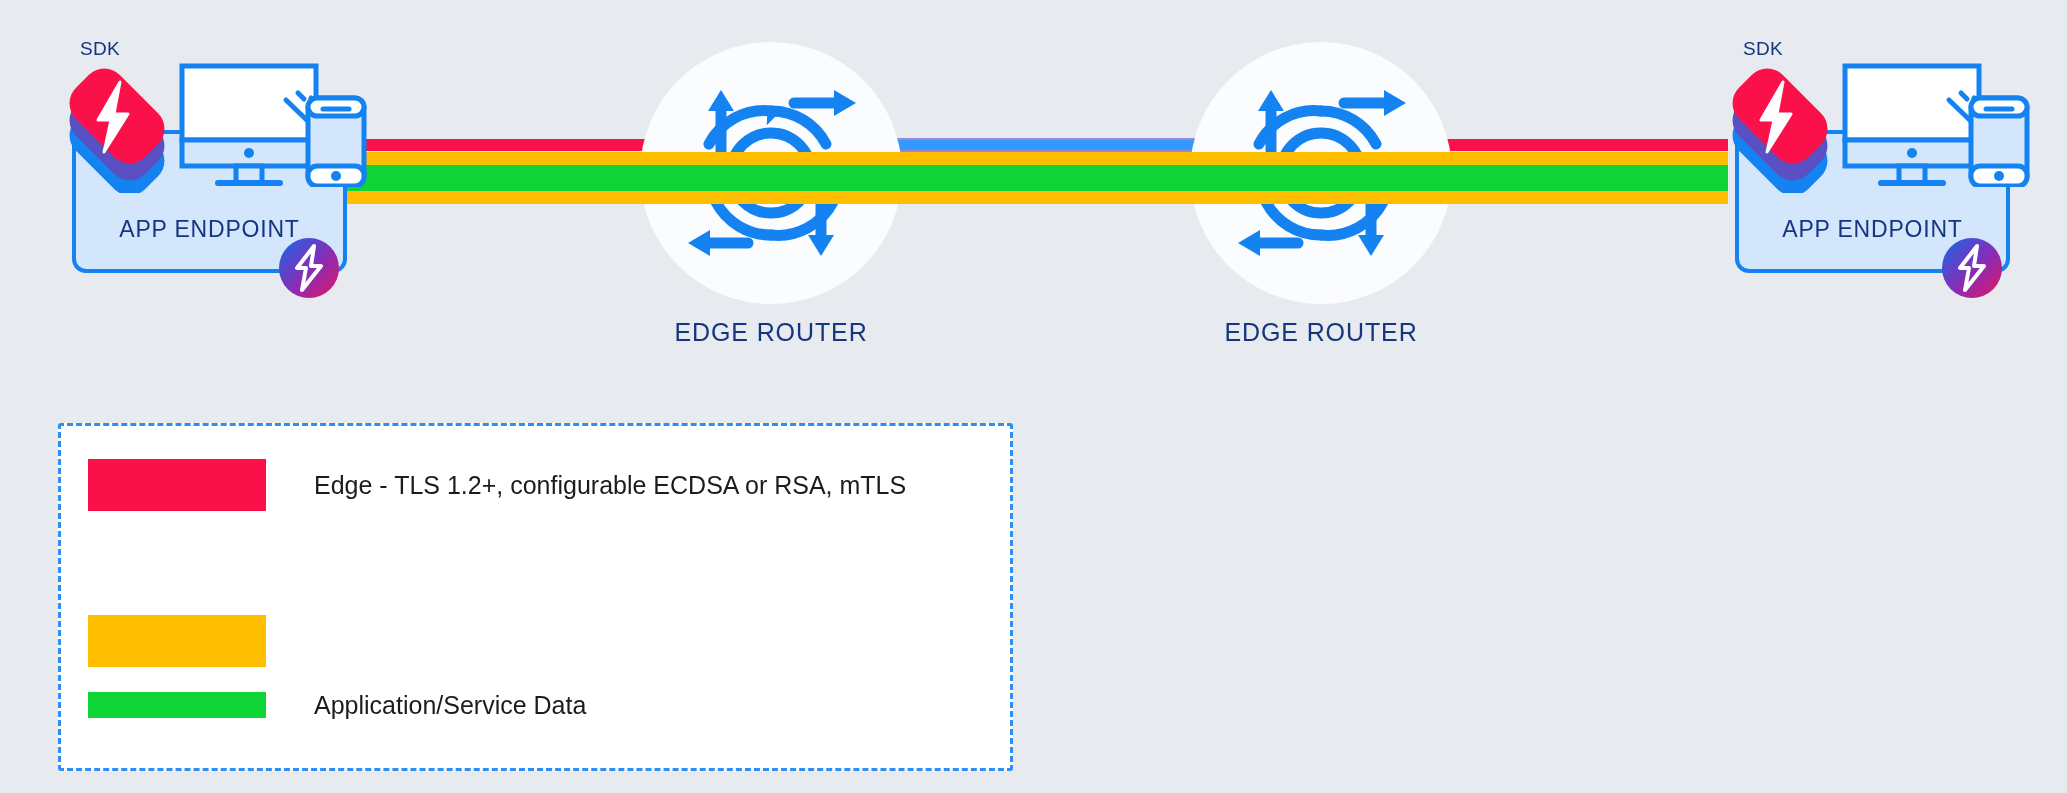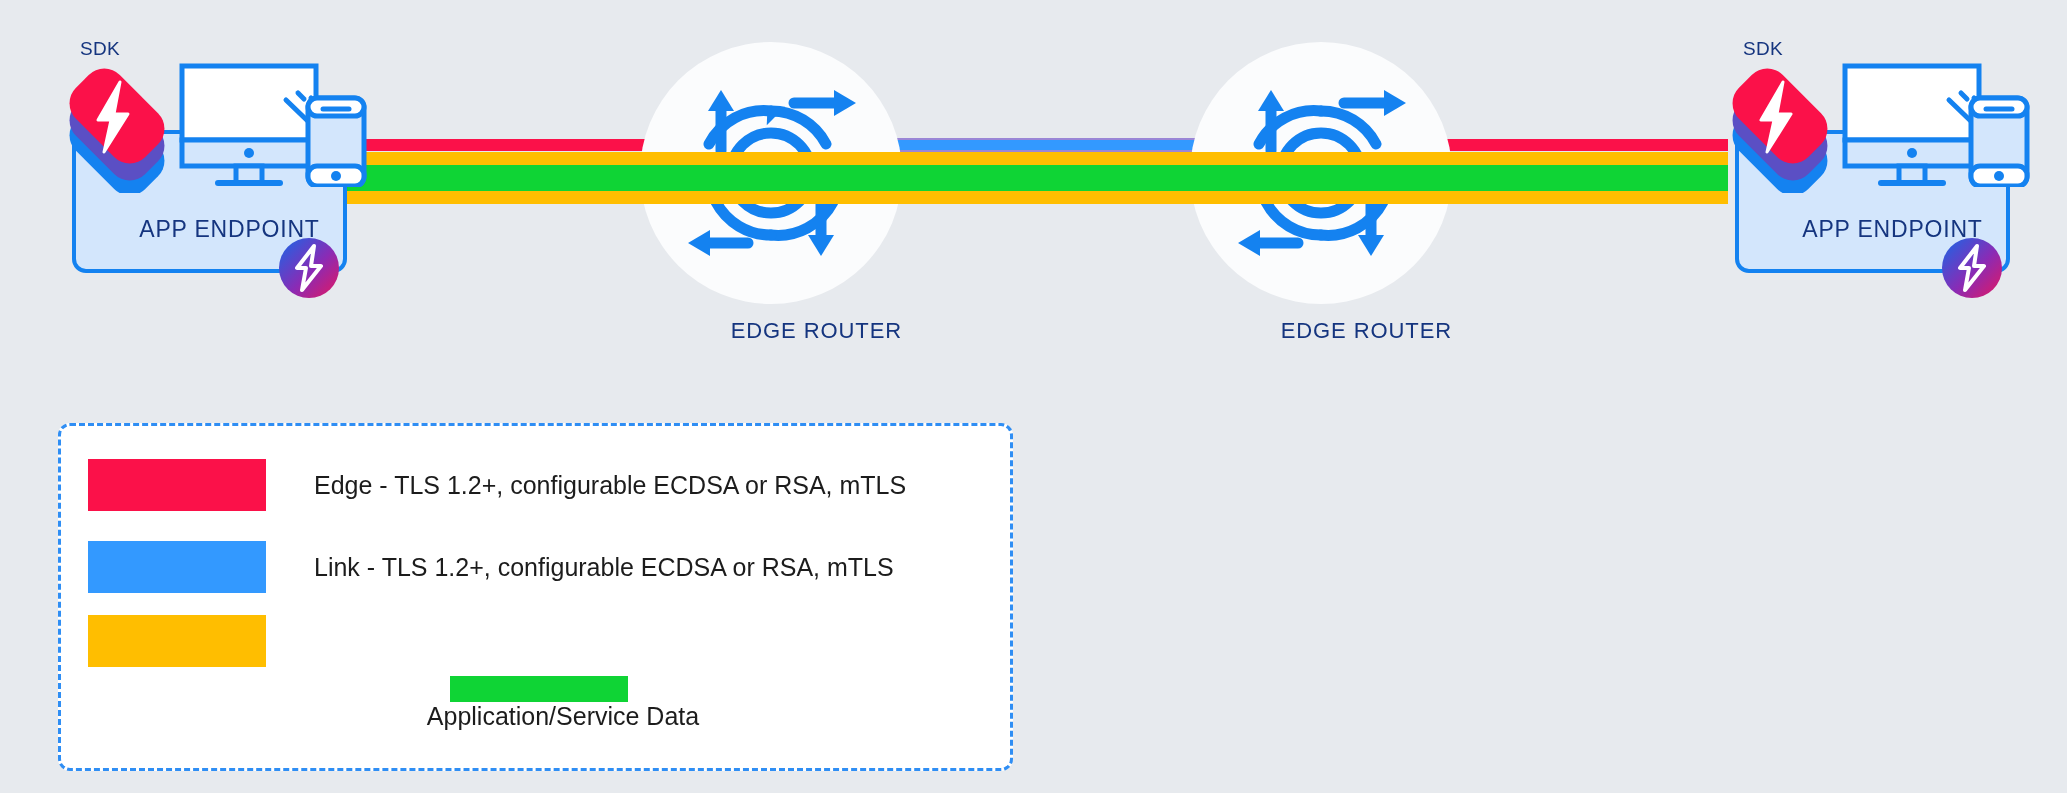--- a/index.html
+++ b/index.html
@@ -42,21 +42,20 @@
   }
   .endpoint-label {
     position: absolute;
     width: 100%;
     bottom: 26px;
     text-align: center;
     color: #15357f;
     font-size: 23px;
     letter-spacing: 0.8px;
     white-space: nowrap;
-    margin-left: 20px;
   }
   .sdk-label {
     position: absolute;
     color: #15357f;
     font-size: 19px;
     letter-spacing: 0.3px;
     white-space: nowrap;
   }
   .sdk-stack { position: absolute; width: 120px; height: 125px; }
   .device-icon { position: absolute; width: 190px; height: 125px; }
@@ -71,36 +70,36 @@
     background: #fbfcfd;
   }
   .router-glyph {
     position: absolute;
     width: 190px;
     height: 190px;
   }
   .router-label {
     position: absolute;
     color: #15357f;
-    font-size: 22px;
+    font-size: 25px;
     letter-spacing: 0.9px;
-    text-align: right;
+    text-align: center;
     white-space: nowrap;
   }
 
   
   #legend {
     position: absolute;
     left: 58px;
     top: 423px;
     width: 955px;
     height: 348px;
     background: #ffffff;
     border: 3px dashed #2f8ef4;
-    border-radius: 12px;
+    border-radius: 3px;
     box-sizing: border-box;
   }
   .legend-row {
     position: absolute;
     left: 27px;
     right: 20px;
     height: 58px;
     display: flex;
     align-items: center;
   }
@@ -291,29 +290,25 @@
   <span class="router-label" style="left:640px; top:318px; width:262px;">EDGE ROUTER</span>
   <span class="router-label" style="left:1190px; top:318px; width:262px;">EDGE ROUTER</span>
 
   <div id="legend">
 
     <div class="legend-row" style="top:30px;">
       <span class="legend-swatch" style="background:#fb1149;"></span>
       <span class="legend-text">Edge - TLS 1.2+, configurable ECDSA or RSA, mTLS</span>
     </div>
 
-    <div class="legend-row" style="top:112px;">
-      <span class="legend-swatch" style="background:#3399ff;"></span>
-      <span class="legend-text">Link - TLS 1.2+, configurable ECDSA or RSA, mTLS</span>
-    </div>
 
     <div class="legend-row" style="top:186px;">
       <span class="legend-swatch" style="background:#ffbe00;"></span>
     </div>
 
-    <div class="legend-row" style="top:250px;flex-direction:column;">
+    <div class="legend-row" style="top:250px;">
       <span class="legend-swatch thin" style="background:#0fd435;"></span>
       <span class="legend-text">Application/Service Data</span>
     </div>
 
   </div>
 
 </div>
 
 </body></html>

